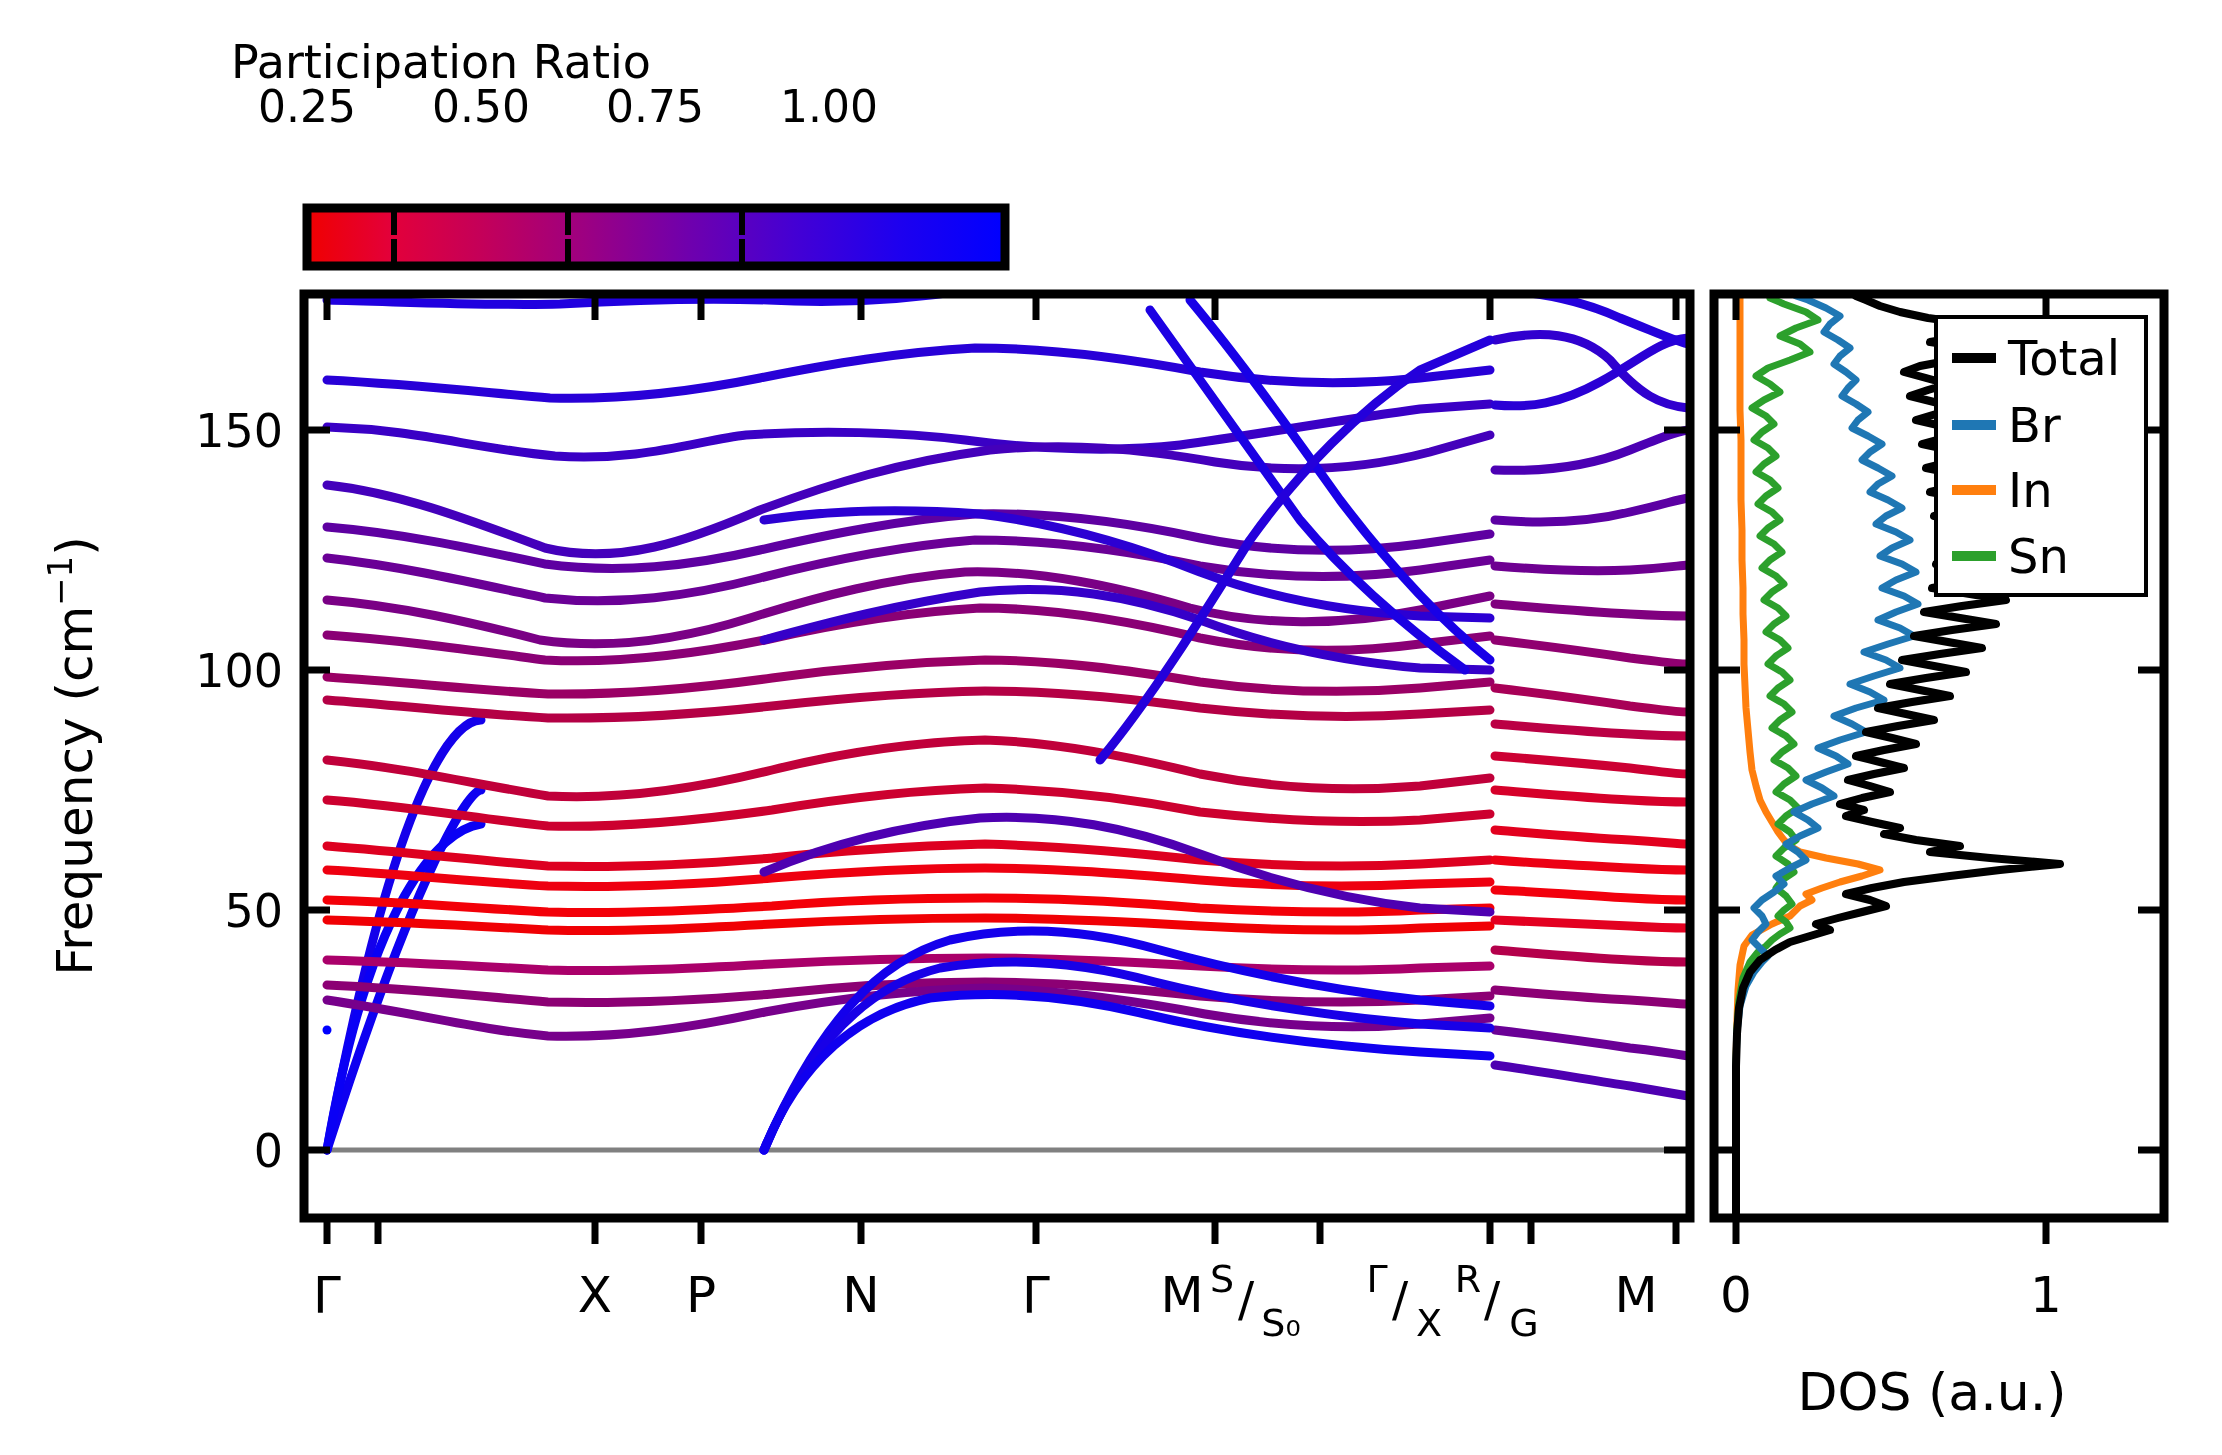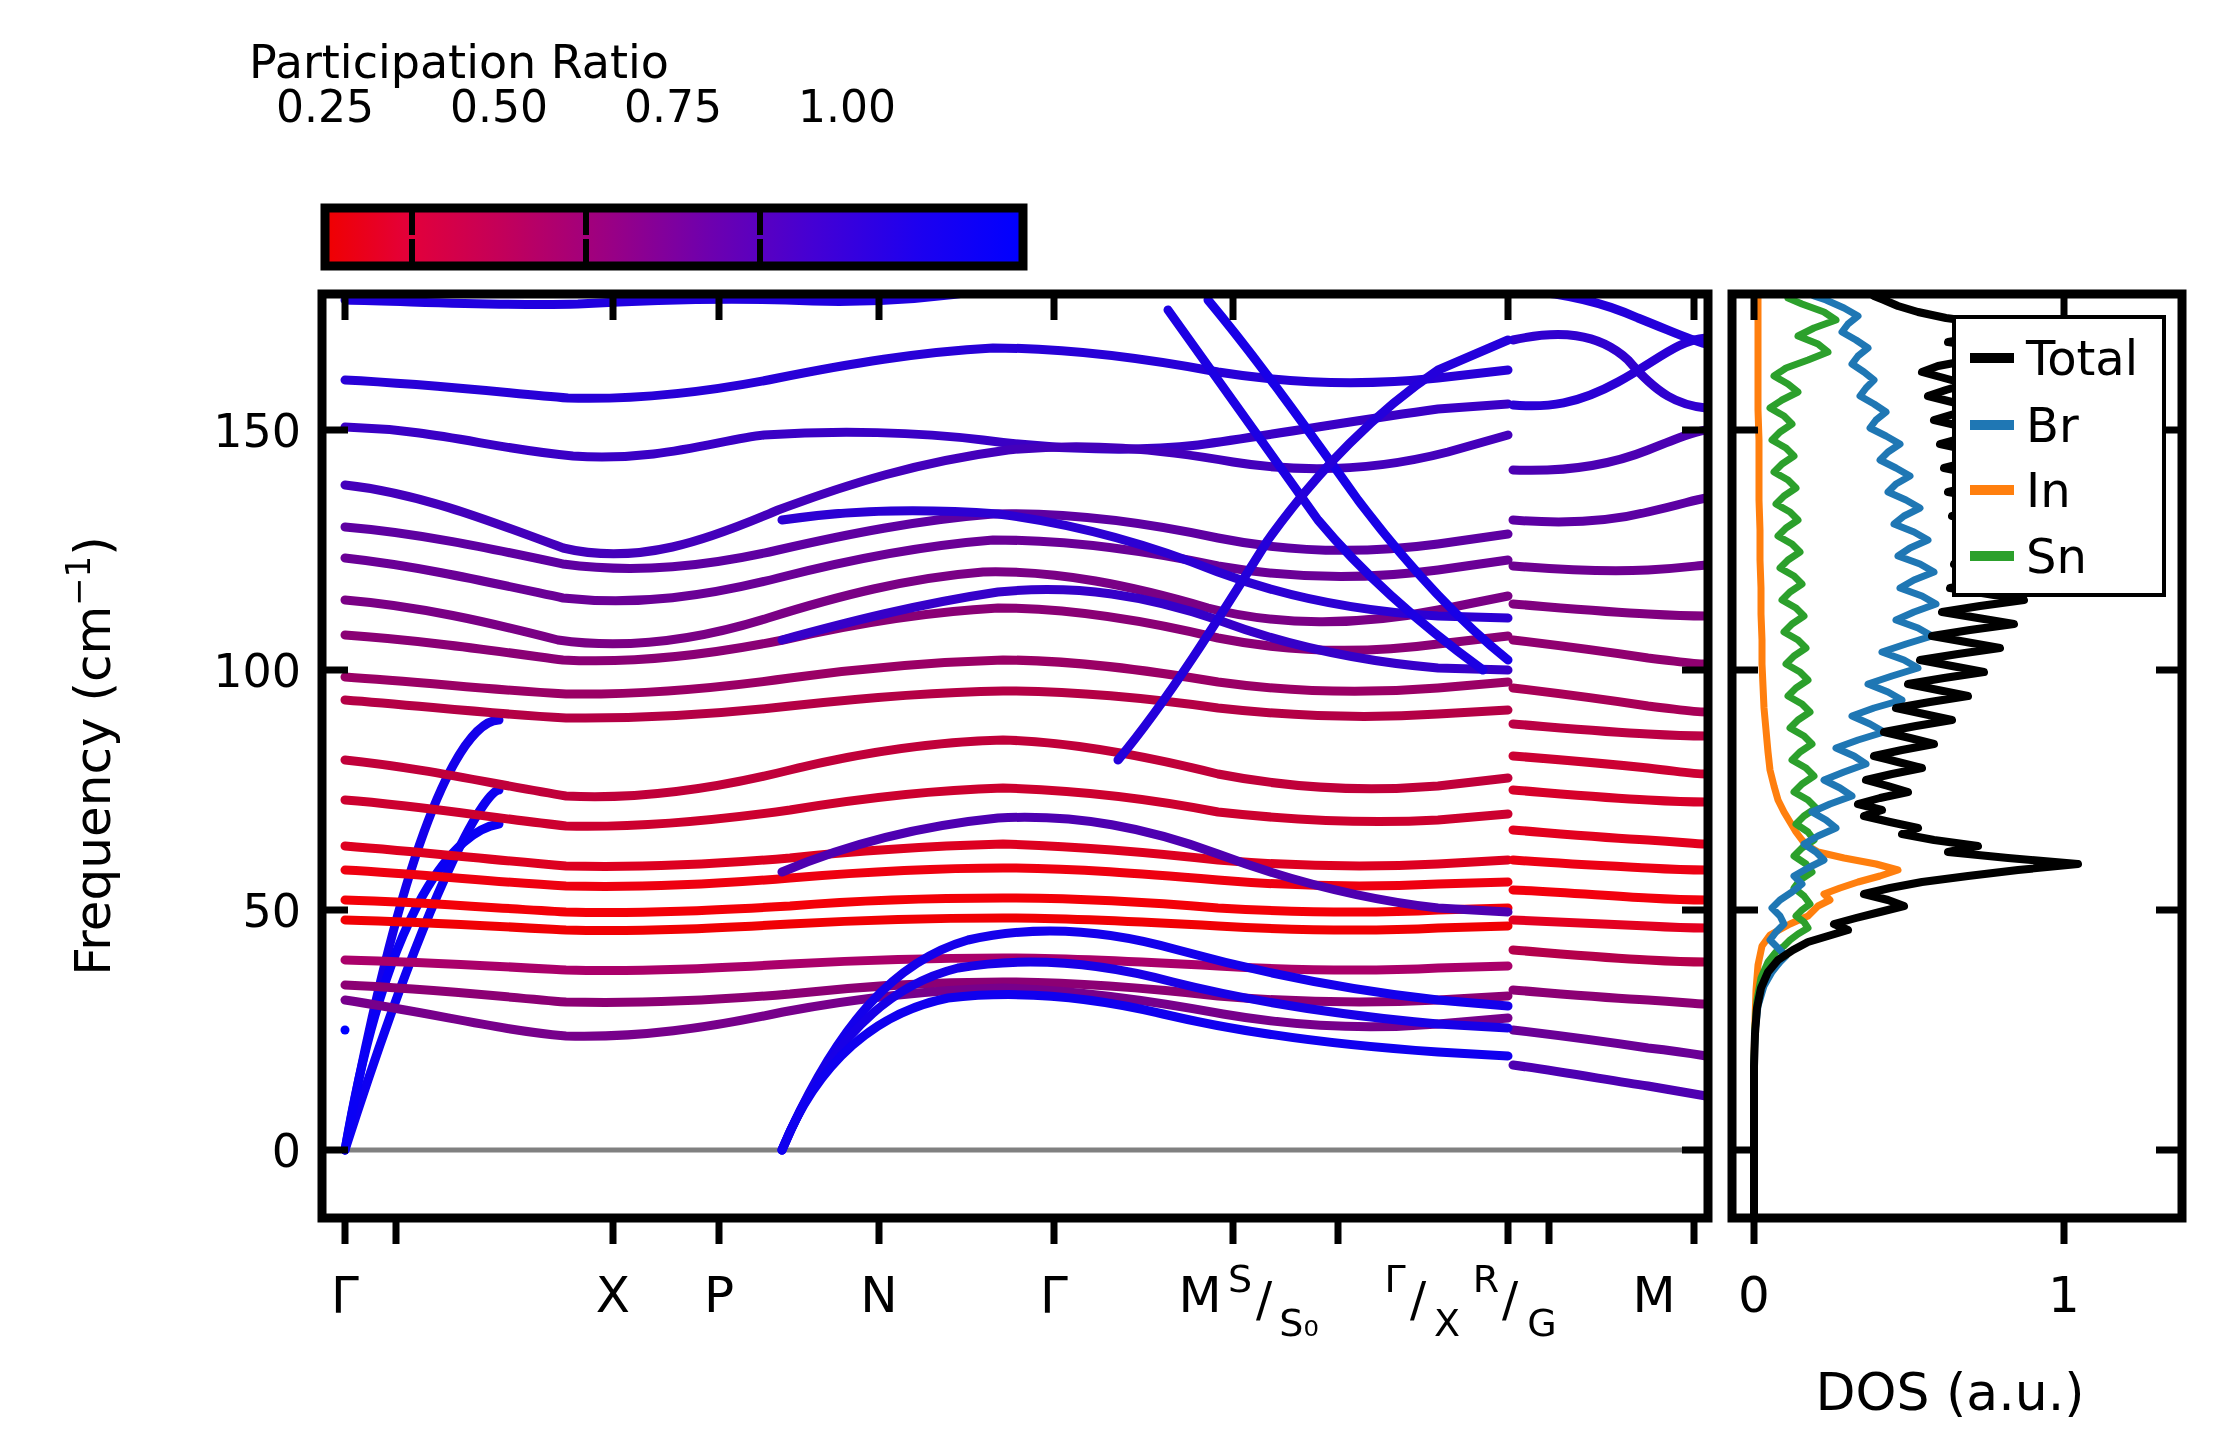--- a/index.html
+++ b/index.html
@@ -1,18 +1,18 @@
 <!DOCTYPE html>
 <html><head>
 <meta charset="utf-8">
 <style>
   html,body{margin:0;padding:0;background:#ffffff;}
   body{width:2222px;height:1455px;position:relative;
        font-family:"DejaVu Sans","Liberation Sans",sans-serif;color:#000;}
-  .fig{position:absolute;left:0;top:0;width:1857px;height:1455px;padding-left:18px;}
+  .fig{position:absolute;left:0;top:0;width:1857px;height:1455px;}
   svg{display:block;}
   .txt{font-family:"DejaVu Sans","Liberation Sans",sans-serif;fill:#000;}
 </style>
 </head>
 <body>
 
 <div class="fig">
 <svg width="2222" height="1455" viewBox="0 0 2222 1455" xmlns="http://www.w3.org/2000/svg">
 
   <defs>

